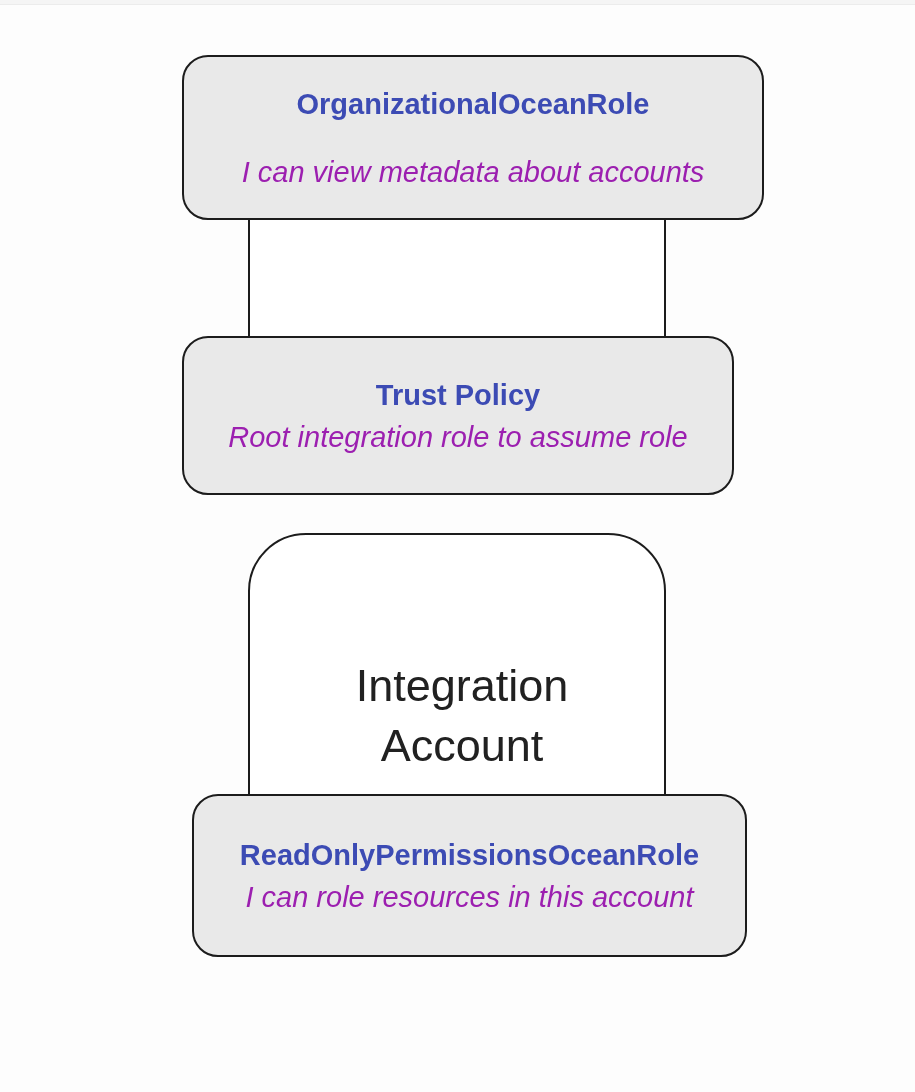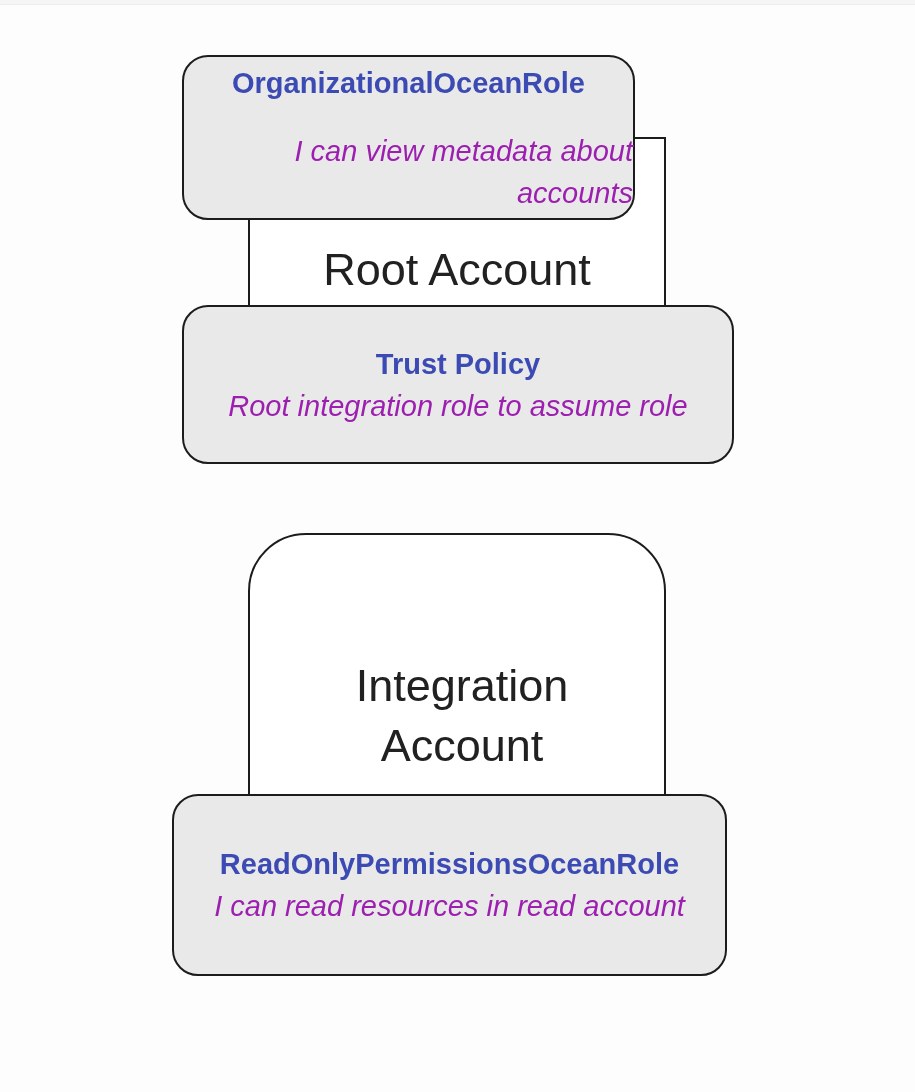--- a/index.html
+++ b/index.html
@@ -67,23 +67,23 @@
     background: #e9e9e9;
     border: 2px solid #1c1c1c;
     border-radius: 26px;
     box-sizing: border-box;
     display: flex;
     flex-direction: column;
     align-items: center;
     justify-content: center;
     text-align: center;
   }
-  .node-org   { left: 182px; top: 55px;  width: 453px; height: 165px; gap: 26px; }
-  .node-trust { left: 182px; top: 305px; width: 552px; height: 159px; }
-  .node-read  { left: 172px; top: 794px; width: 555px; height: 182px; }
+  .node-org   { left: 182px; top: 55px;  width: 582px; height: 165px; gap: 26px; }
+  .node-trust { left: 182px; top: 336px; width: 552px; height: 159px; }
+  .node-read  { left: 192px; top: 794px; width: 555px; height: 163px; }
   .node-title {
     color: #3c4bb4;
     font-size: 29px;
     font-weight: bold;
     line-height: 42px;
   }
   .node-desc {
     color: #9c1fb0;
     font-size: 29px;
     font-style: italic;
@@ -95,36 +95,33 @@
 <body>
 
 <div class="canvas">
 
   <div class="top-edge"></div>
 
   <div class="frame frame-root"></div>
 
   <div class="frame frame-integration"></div>
 
-  <div class="frame-label label-root">
-    <span>Root Account</span>
-  </div>
 
   <div class="frame-label label-integration">
     <span class="wrap-limit">Integration Account</span>
   </div>
 
   <div class="node node-org">
     <div class="node-title">OrganizationalOceanRole</div>
     <div class="node-desc">I can view metadata about accounts</div>
   </div>
 
   <div class="node node-trust">
     <div class="node-title">Trust Policy</div>
     <div class="node-desc">Root integration role to assume role</div>
   </div>
 
   <div class="node node-read">
     <div class="node-title">ReadOnlyPermissionsOceanRole</div>
-    <div class="node-desc">I can read resources in read account</div>
+    <div class="node-desc">I can role resources in this account</div>
   </div>
 
 </div>
 
 </body></html>

